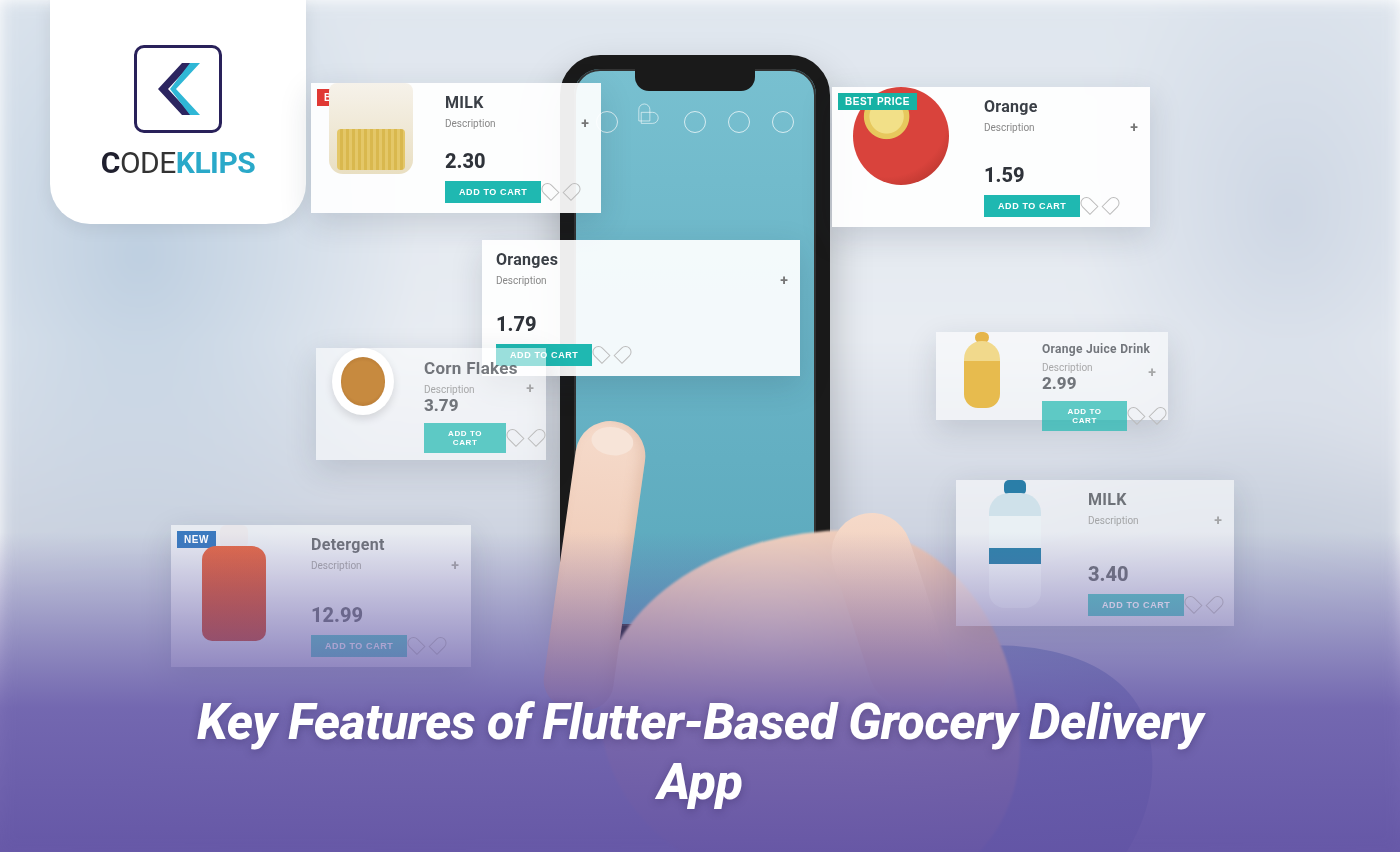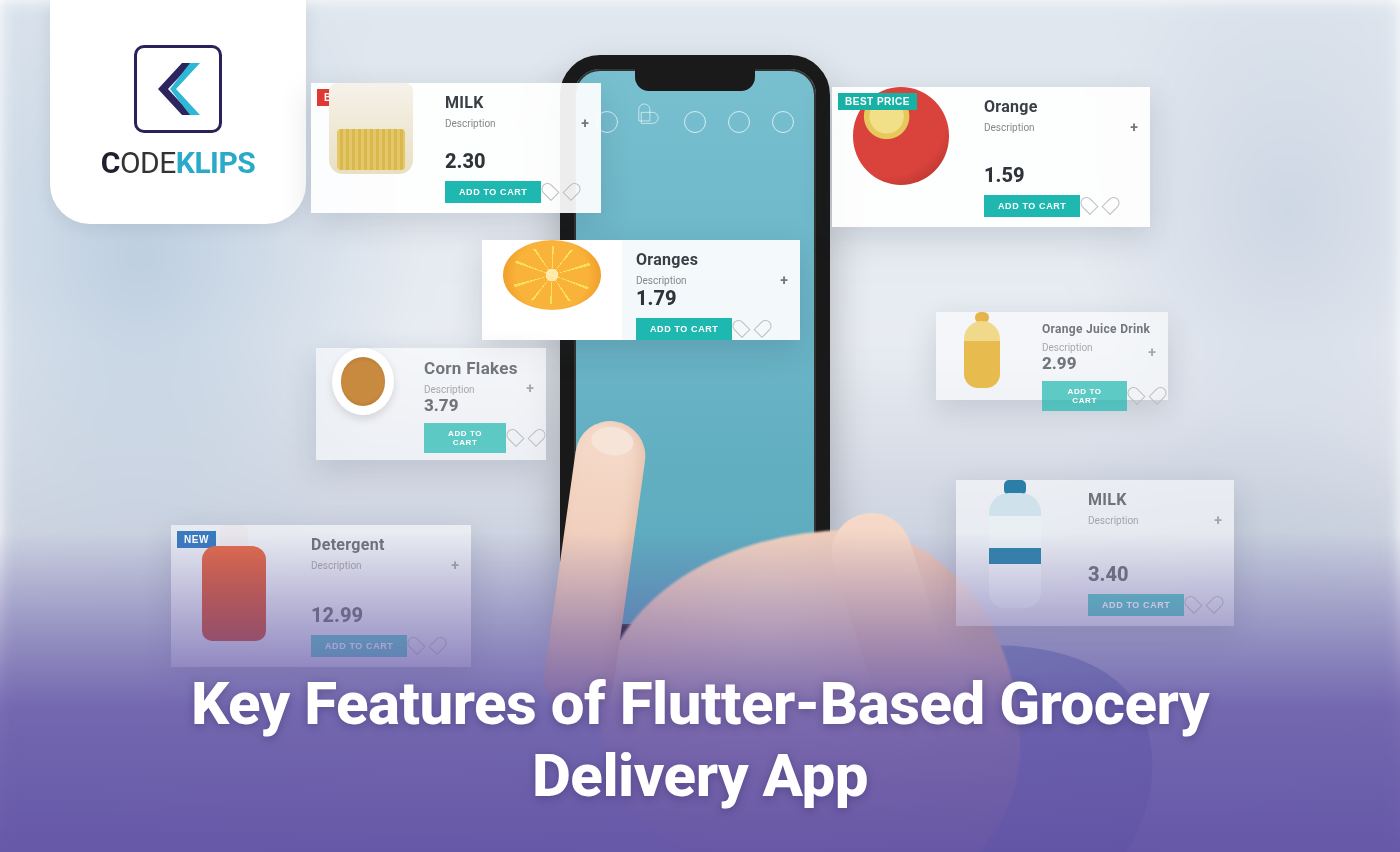--- a/index.html
+++ b/index.html
@@ -207,25 +207,26 @@
   .shape.milk::before{content:"";position:absolute;top:0;left:28%;width:44%;height:12%;background:#2a7ea8;border-radius:5px;}
   .shape.milk::after{content:"";position:absolute;top:10%;left:0;right:0;bottom:0;background:linear-gradient(180deg,#cfe1ea 0 20%, #e9f0f4 20% 48%, #2f83aa 48% 62%, #eef3f6 62% 100%);border-radius:20px 20px 16px 16px;}
 
   
   .headline {
     position:absolute;
     left:0; right:0; bottom:40px;
     text-align:center;
     color:#fff;
     font-weight:800;
-    font-size:60px;
+    font-size:50px;
     line-height:1.2;
     letter-spacing:-.5px;
     text-shadow: 0 2px 8px rgba(40,30,80,.35);
     padding: 0 180px;
+    font-style: italic;
   }
 </style>
 </head>
 <body>
 
 <div class="bg"></div>
 
 <div class="logo-card">
   <div class="logo-mark">
     <svg viewBox="0 0 60 60">
@@ -283,21 +284,21 @@
     <div class="desc">Description</div>
     <div class="plus">+</div>
     <div class="price">1.59</div>
     <div class="row">
       <button class="btn">ADD TO CART</button>
       <span class="fav"></span>
     </div>
   </div>
 </div>
 
-<div class="card" style="left:482px; top:240px; width:318px; height:100px;">
+<div class="card" style="left:482px; top:240px; width:318px; height:136px;flex-direction:column;">
   <div class="img" style="width:140px; background:linear-gradient(180deg,#fff 0,#fff 100%);">
     <div class="shape orange"></div>
   </div>
   <div class="info">
     <div class="title">Oranges</div>
     <div class="desc">Description</div>
     <div class="plus">+</div>
     <div class="price">1.79</div>
     <div class="row">
       <button class="btn">ADD TO CART</button>
@@ -315,21 +316,21 @@
     <div class="desc">Description</div>
     <div class="plus">+</div>
     <div class="price" style="font-size:17px;">3.79</div>
     <div class="row">
       <button class="btn" style="font-size:8px;">ADD TO CART</button>
       <span class="fav"></span>
     </div>
   </div>
 </div>
 
-<div class="card faded" style="left:936px; top:312px; width:232px; height:88px;">
+<div class="card faded" style="left:936px; top:332px; width:232px; height:88px;">
   <div class="img" style="width:92px;">
     <div class="shape juice"></div>
   </div>
   <div class="info">
     <div class="title" style="font-size:12px;">Orange Juice Drink</div>
     <div class="desc">Description</div>
     <div class="plus">+</div>
     <div class="price" style="font-size:17px;">2.99</div>
     <div class="row">
       <button class="btn" style="font-size:8px;">ADD TO CART</button>

